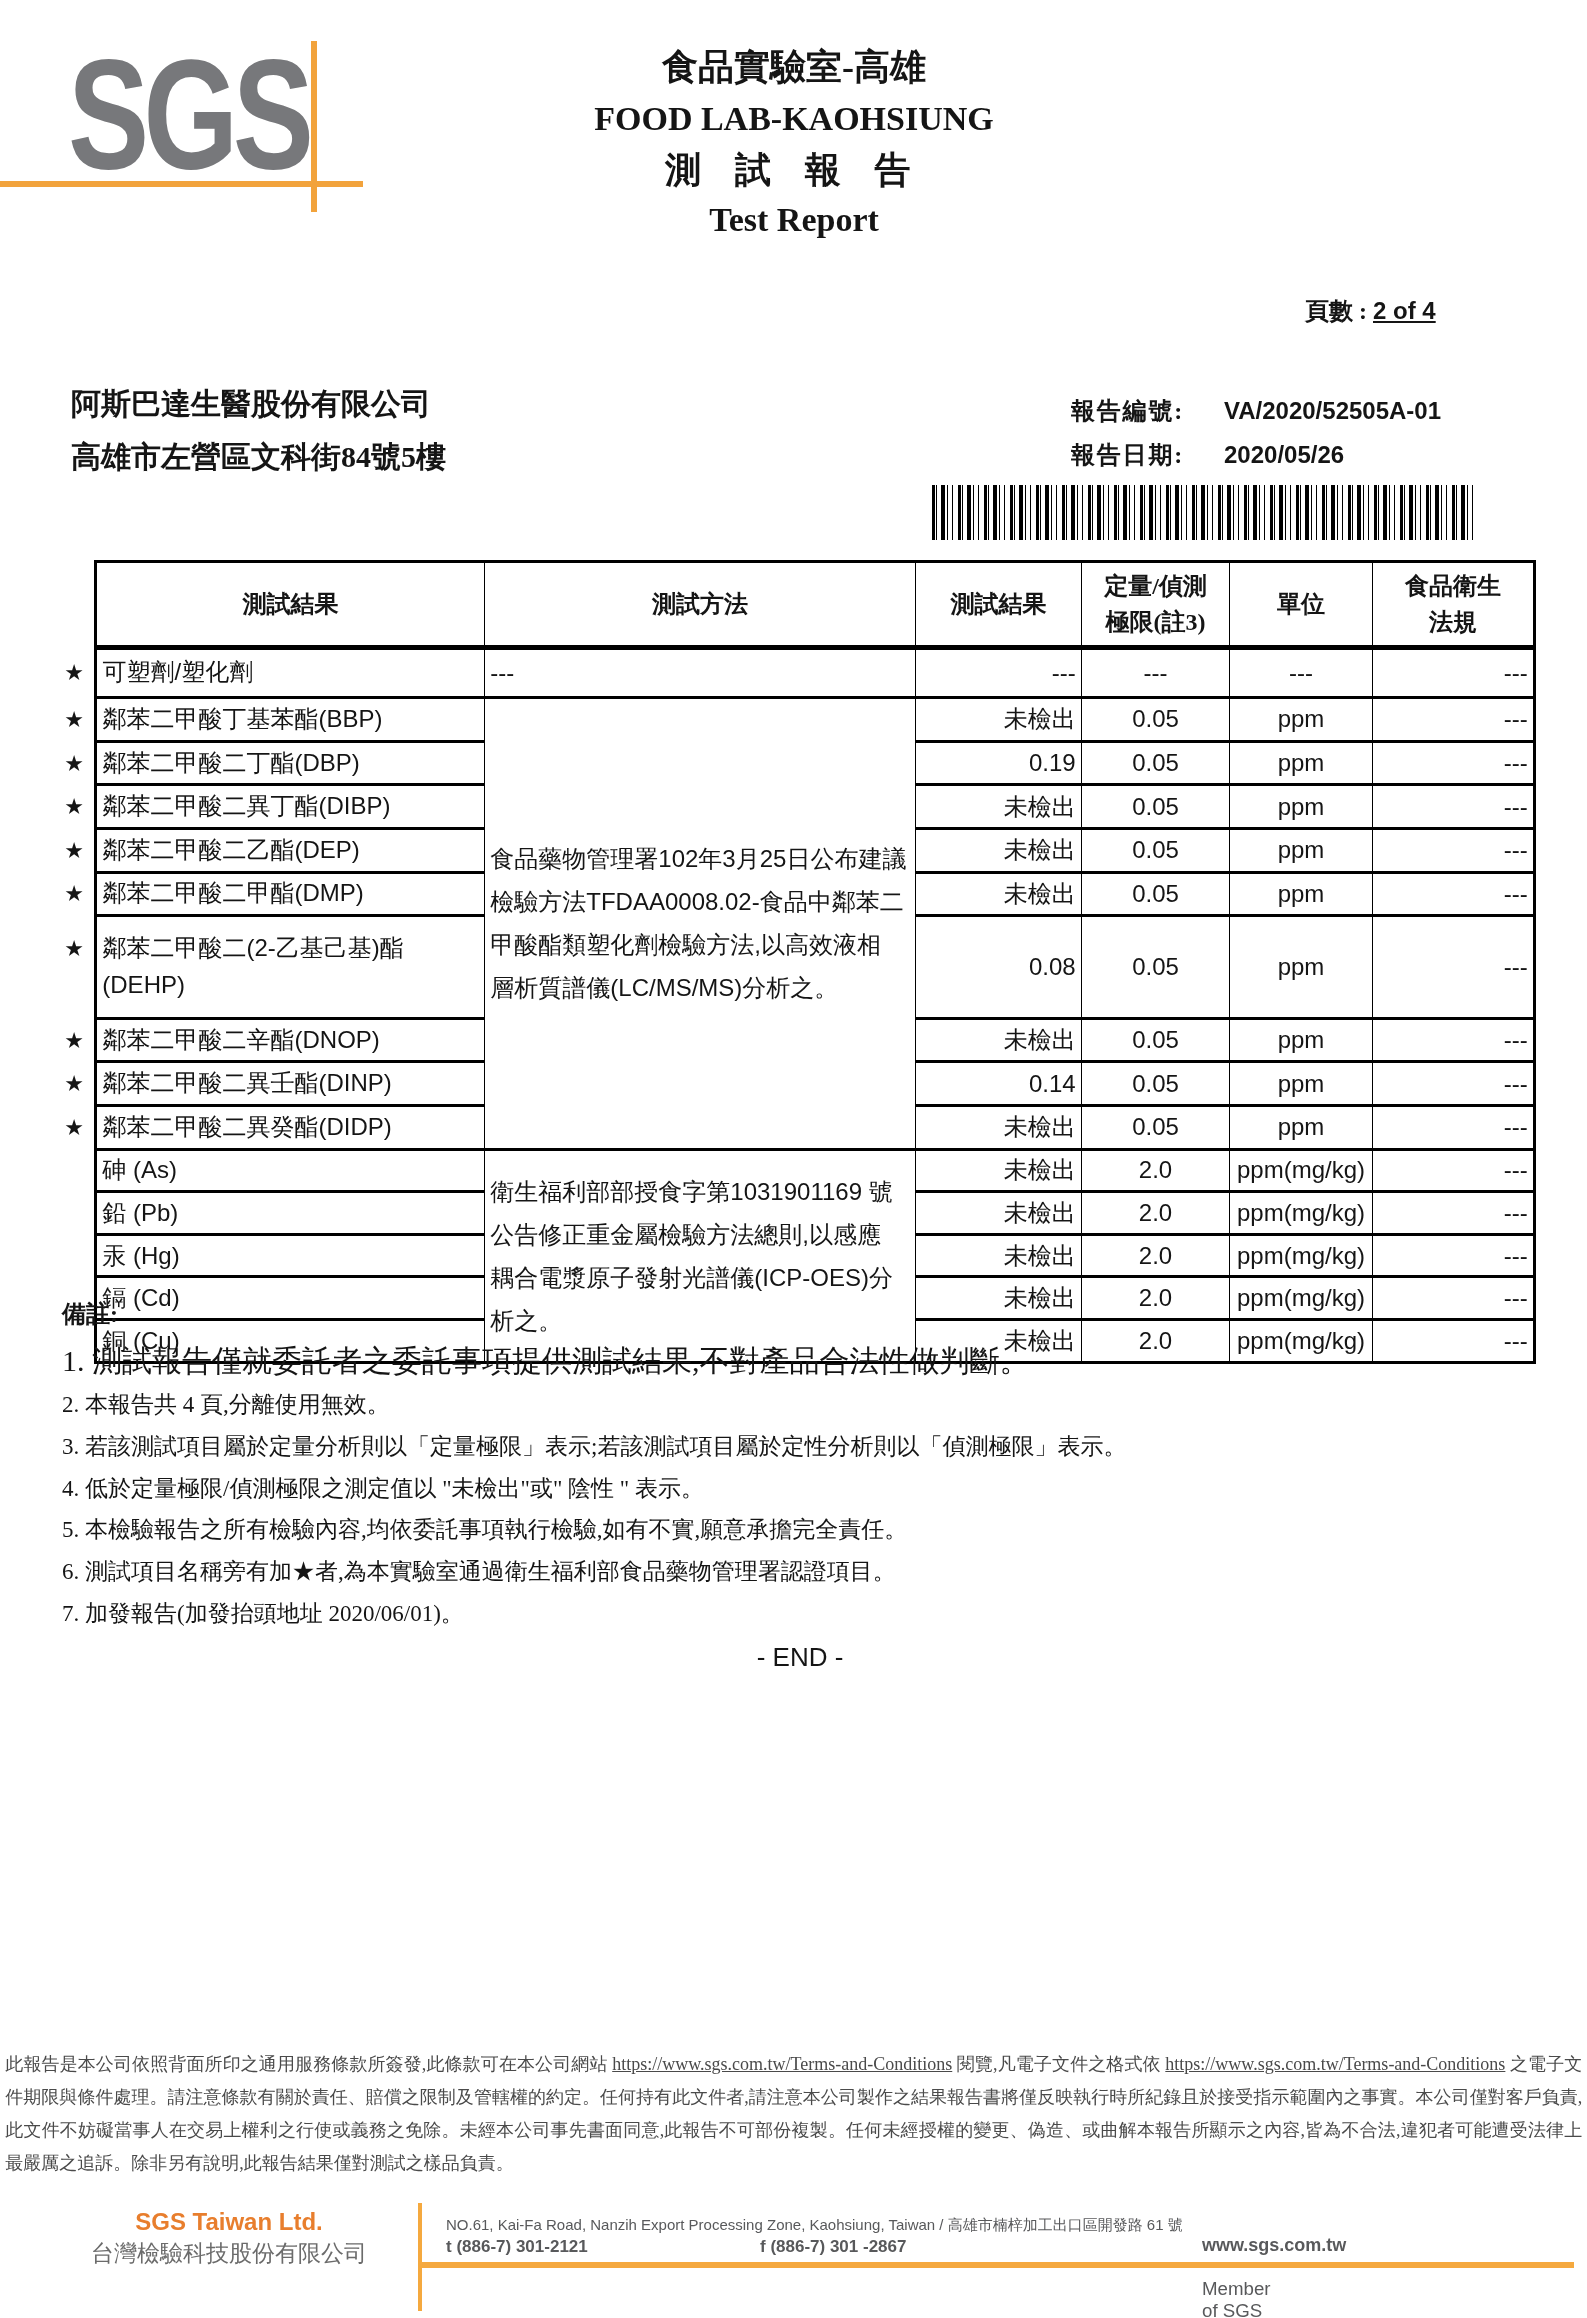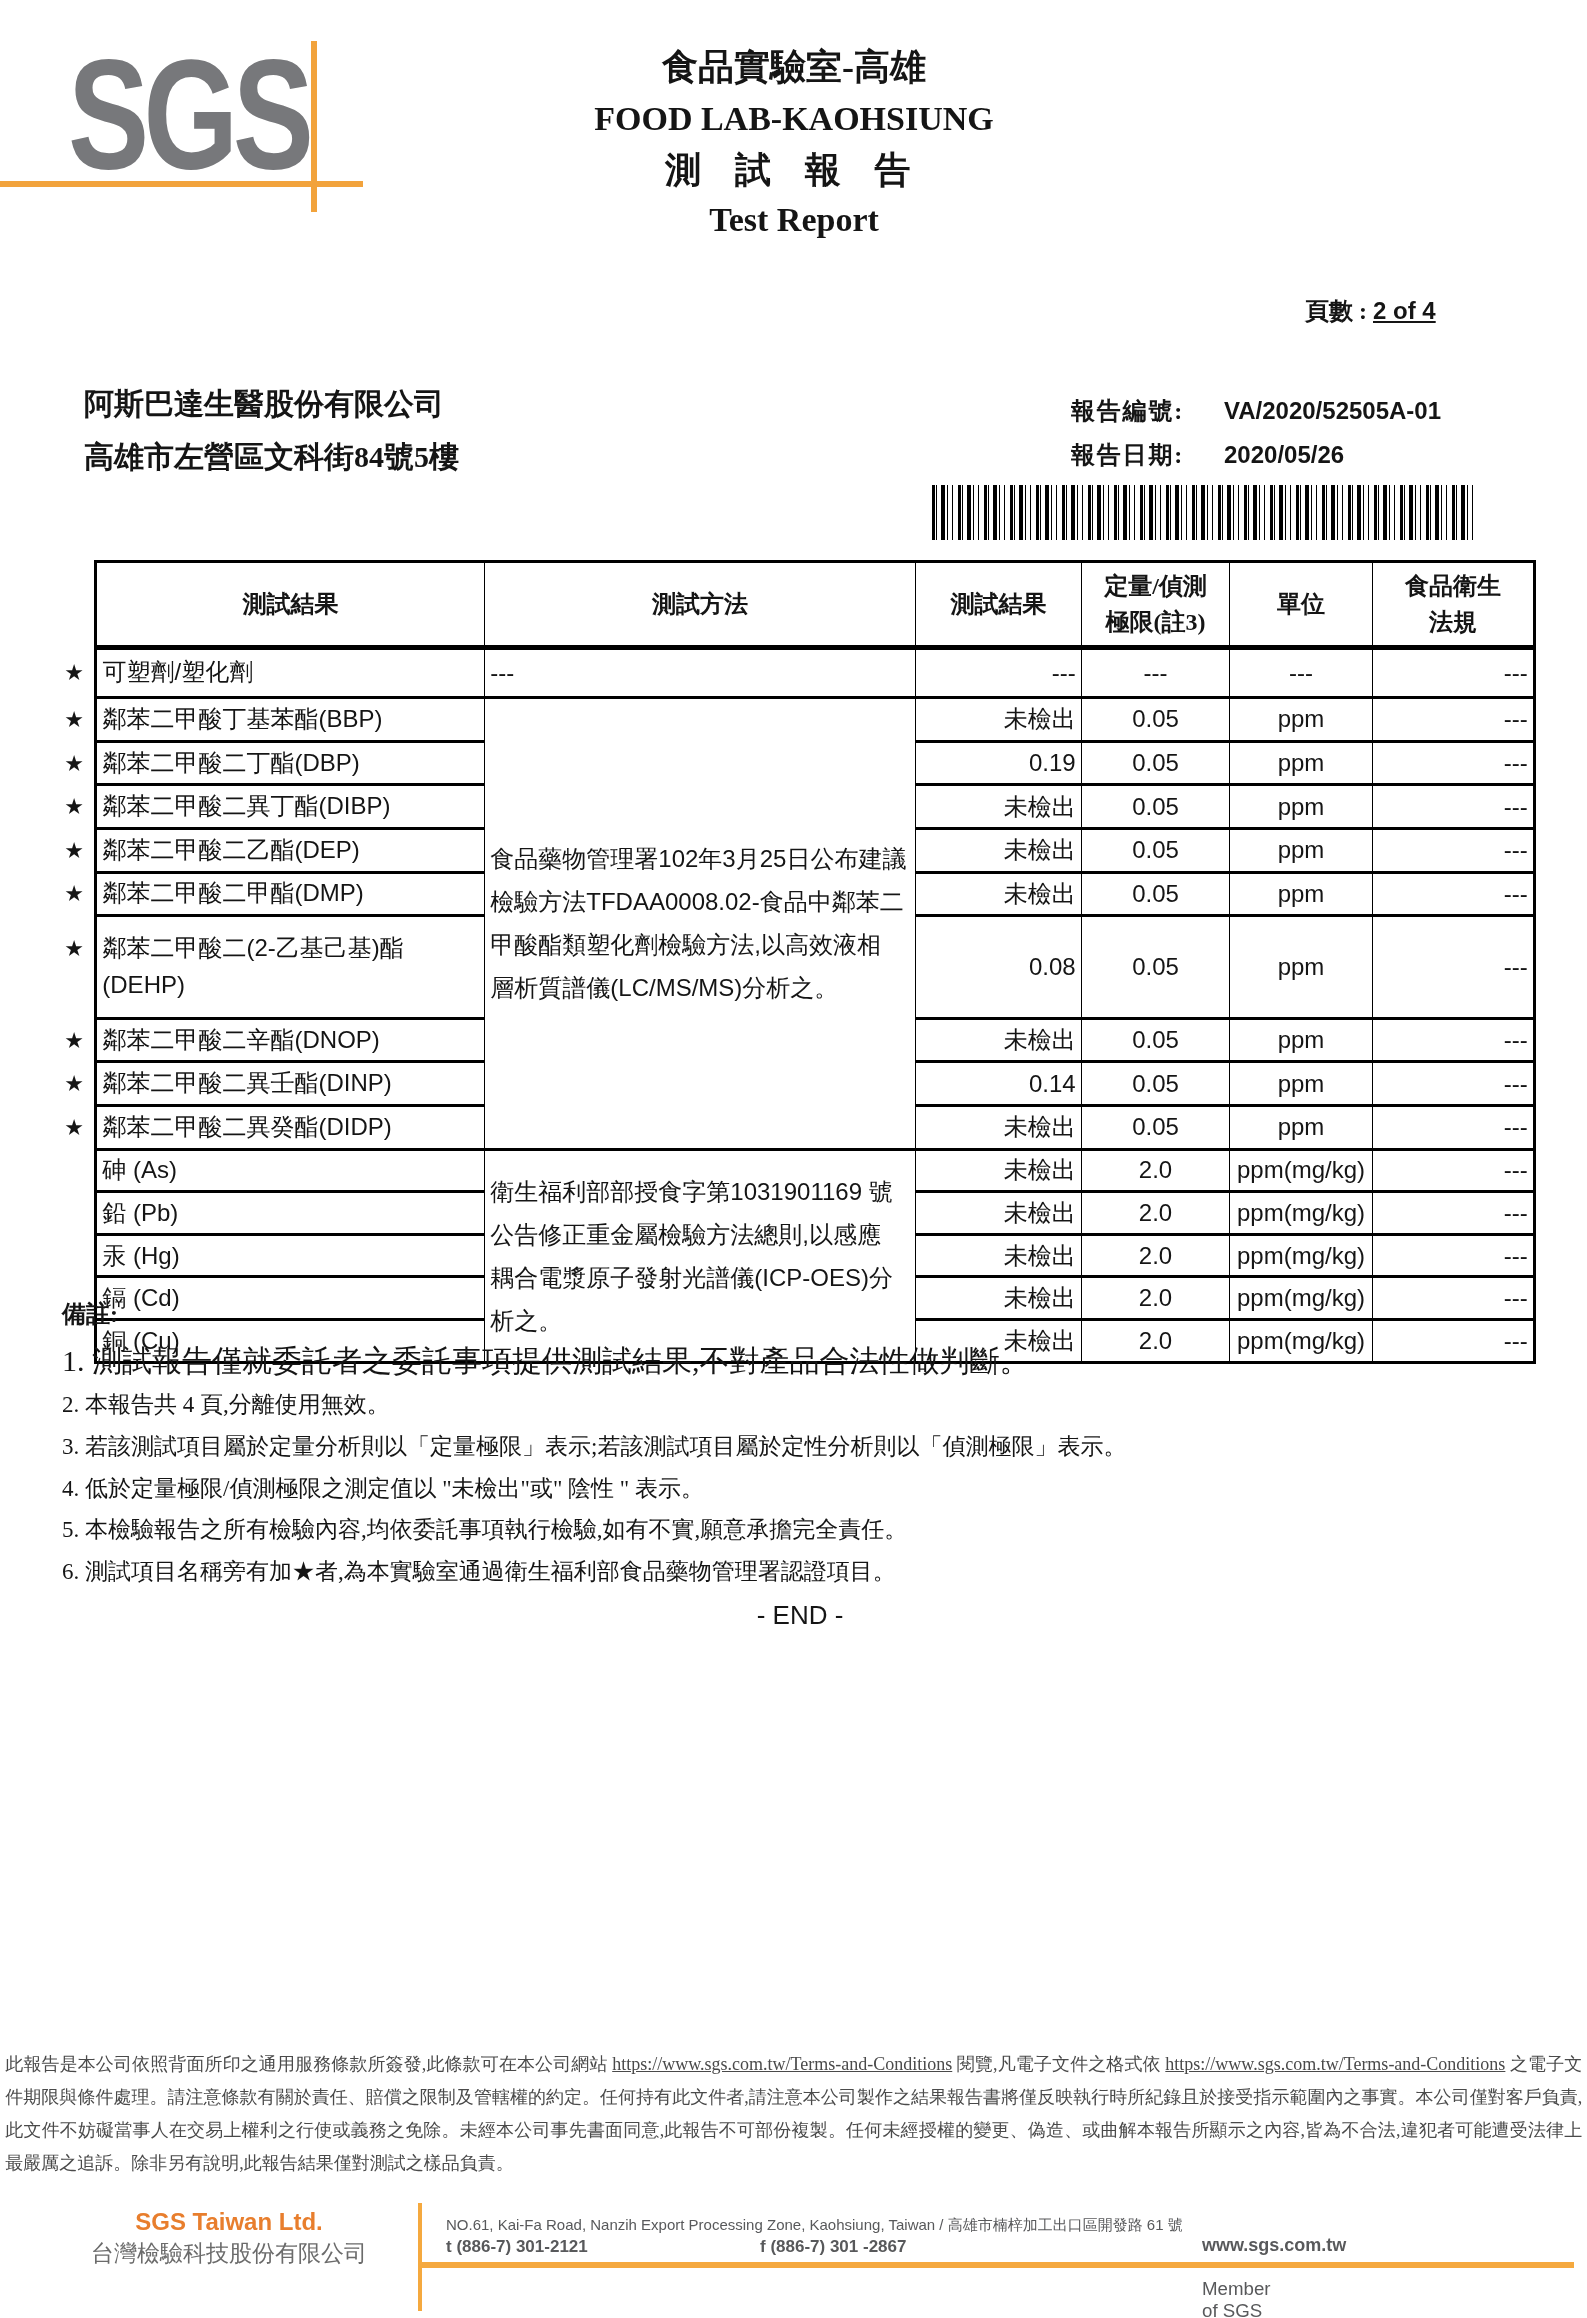--- a/index.html
+++ b/index.html
@@ -23,21 +23,21 @@
   .titleblock { position:absolute; left:0; top:41px; width:100%; text-align:center; }
   .title-zh  { font-size:36px; font-weight:bold; line-height:52px; }
   .title-en  { font-size:34px; font-weight:bold; line-height:52px; }
   .report-zh { font-size:36px; font-weight:bold; line-height:50px; letter-spacing:12.4px; }
   .report-en { font-size:34px; font-weight:bold; line-height:50px; }
   
   .pagenum { position:absolute; left:1305px; top:295px; font-size:24px; }
   .pagenum .lbl { font-weight:bold; }
   .pagenum .val { font-family:"Liberation Sans", sans-serif; font-weight:bold;text-decoration:underline; }
   
-  .client { position:absolute; left:84px; top:377px; font-size:30px; font-weight:bold; line-height:53px; }
+  .client { position:absolute; left:71px; top:377px; font-size:30px; font-weight:bold; line-height:53px; }
   .meta-row { position:absolute; font-size:24px; }
   .meta-row .m-lbl { font-weight:bold; letter-spacing:1.8px; }
   .meta-row .m-val { font-family:"Liberation Sans", sans-serif; font-weight:bold; margin-left:34px; }
   .meta-no   { left:1071px; top:395px; }
   .meta-date { left:1071px; top:439px; }
   .barcode {
     position:absolute; left:932px; top:485px; width:541px; height:55px;
     background:repeating-linear-gradient(90deg,
       #000 0 2.7px,#fff 2.7px 4.4px,#000 4.4px 5.3px,#fff 5.3px 9px,
       #000 9px 13.3px,#fff 13.3px 15px,#000 15px 16px,#fff 16px 19.6px,
@@ -275,20 +275,21 @@
 
   <div class="remarks">
     <div class="remarks-label">備註:</div>
     <div id="remarks-list">
         <div class="remark-item big">1. 測試報告僅就委託者之委託事項提供測試結果,不對產品合法性做判斷。</div>
         <div class="remark-item">2. 本報告共 4 頁,分離使用無效。</div>
         <div class="remark-item">3. 若該測試項目屬於定量分析則以「定量極限」表示;若該測試項目屬於定性分析則以「偵測極限」表示。</div>
         <div class="remark-item">4. 低於定量極限/偵測極限之測定值以 "未檢出"或" 陰性 " 表示。</div>
         <div class="remark-item">5. 本檢驗報告之所有檢驗內容,均依委託事項執行檢驗,如有不實,願意承擔完全責任。</div>
         <div class="remark-item">6. 測試項目名稱旁有加★者,為本實驗室通過衛生福利部食品藥物管理署認證項目。</div>
+        <div class="remark-item">7. 加發報告(加發抬頭地址 2020/06/01)。</div>
       </div>
     <div class="end-mark">- END -</div>
   </div>
 
   <div class="disclaimer">
     <span>此報告是本公司依照背面所印之通用服務條款所簽發,此條款可在本公司網站 </span><span class="lnk">https://www.sgs.com.tw/Terms-and-Conditions</span><span> 閱覽,凡電子文件之格式依 </span><span class="lnk">https://www.sgs.com.tw/Terms-and-Conditions</span><span> 之電子文件期限與條件處理。請注意條款有關於責任、賠償之限制及管轄權的約定。任何持有此文件者,請注意本公司製作之結果報告書將僅反映執行時所紀錄且於接受指示範圍內之事實。本公司僅對客戶負責,此文件不妨礙當事人在交易上權利之行使或義務之免除。未經本公司事先書面同意,此報告不可部份複製。任何未經授權的變更、偽造、或曲解本報告所顯示之內容,皆為不合法,違犯者可能遭受法律上最嚴厲之追訴。除非另有說明,此報告結果僅對測試之樣品負責。</span>
   </div>
 
   <div class="footer">
     <div class="f-co-block">

